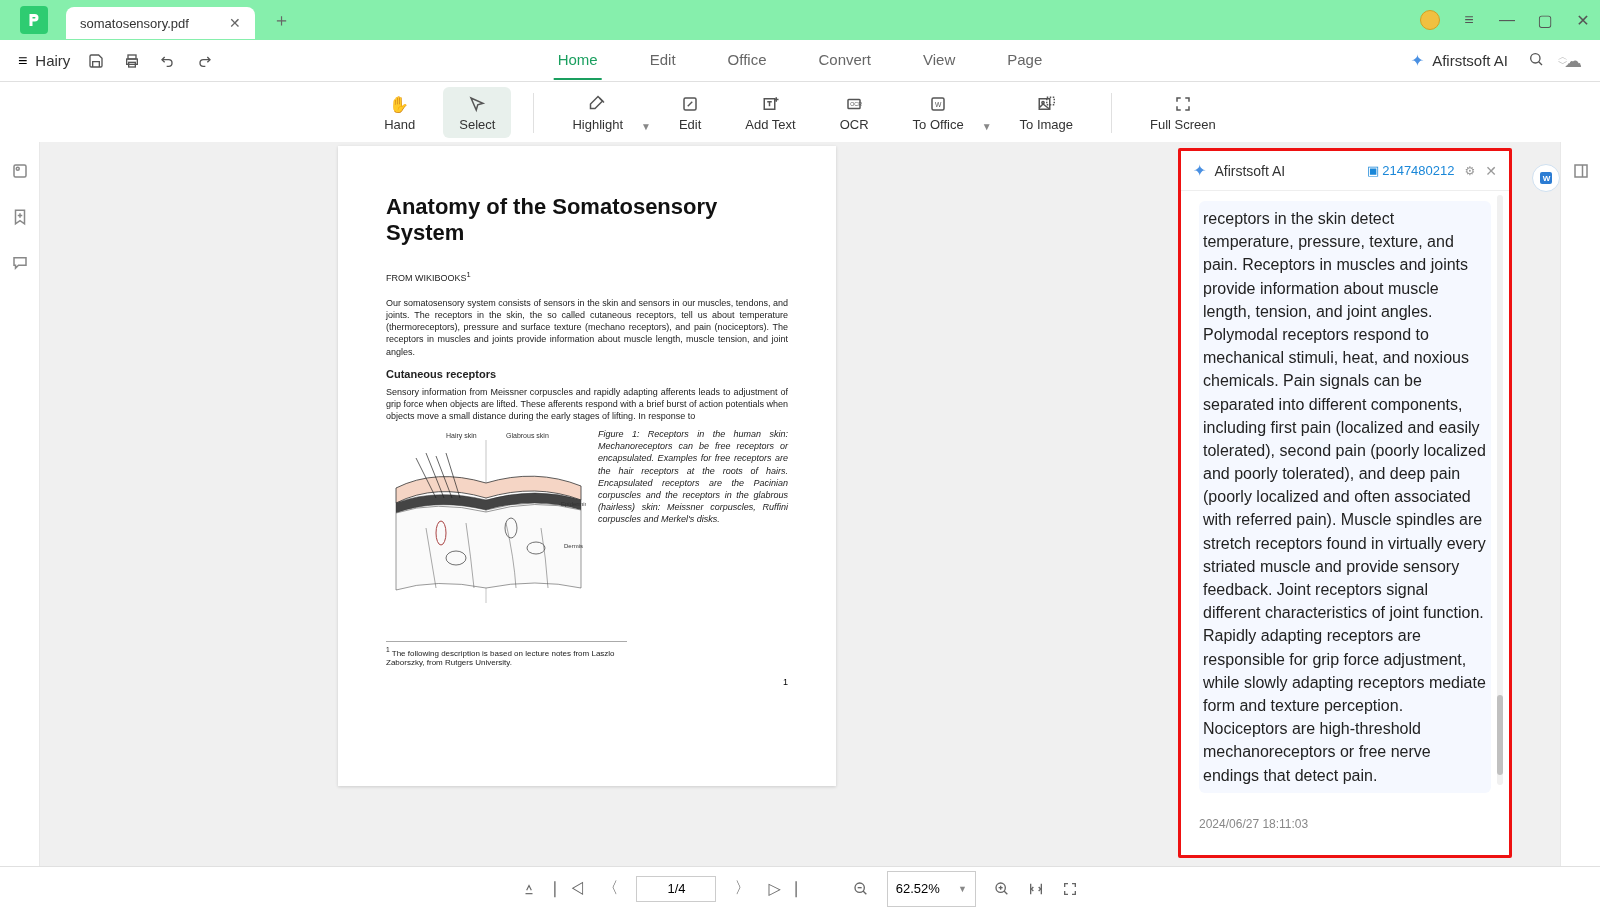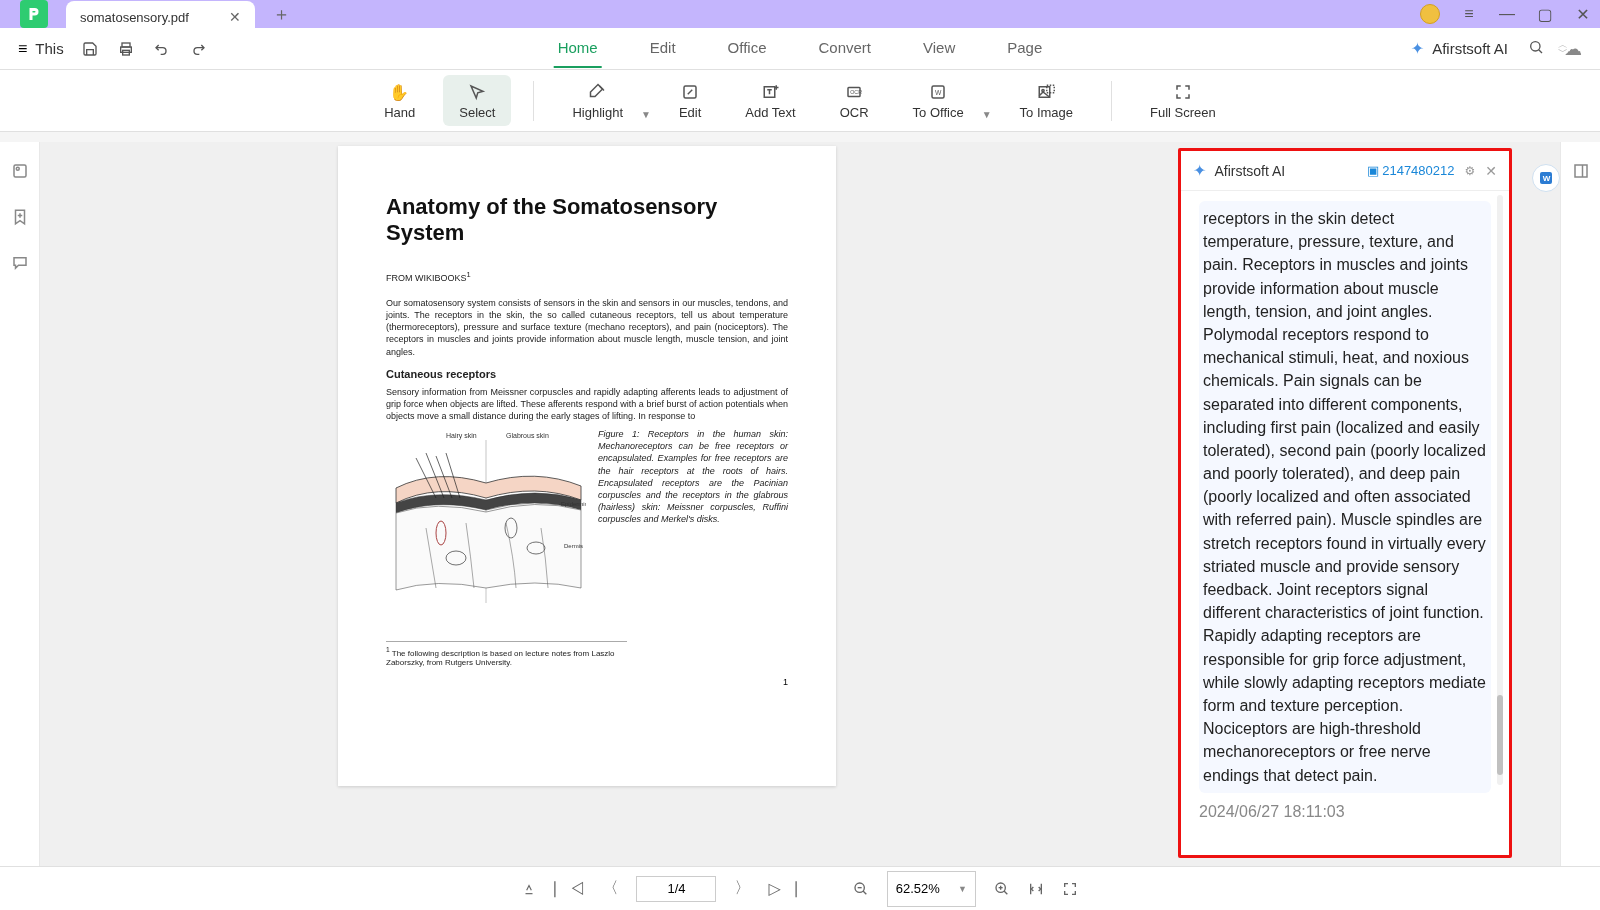--- a/index.html
+++ b/index.html
@@ -1,19 +1,19 @@
 <!DOCTYPE html>
 <html><head>
 <meta charset="utf-8">
 <style>
 * { margin: 0; padding: 0; box-sizing: border-box; font-family: -apple-system, BlinkMacSystemFont, "Segoe UI", Arial, sans-serif; }
 body { width: 1600px; height: 910px; background: #f5f5f5; overflow: hidden; position: relative; }
 
 
-.titlebar { height: 28px; background: #c4b5fd; display: flex; align-items: center; position: relative; }
+.titlebar { height: 40px; background: #86efac; display: flex; align-items: center; position: relative; }
 .app-logo { width: 28px; height: 28px; margin-left: 20px; background: #2ecc71; border-radius: 4px; display: flex; align-items: center; justify-content: center; }
 .app-logo svg { width: 18px; height: 18px; fill: #fff; }
 .tab { display: flex; align-items: center; background: #fff; height: 32px; margin-left: 18px; margin-top: 6px; border-radius: 8px 8px 0 0; padding: 0 14px; gap: 40px; }
 .tab-title { font-size: 13px; color: #333; }
 .tab-close { font-size: 14px; color: #666; cursor: pointer; }
 .tab-add { margin-left: 18px; font-size: 18px; color: #666; cursor: pointer; }
 .win-controls { position: absolute; right: 8px; display: flex; align-items: center; gap: 20px; }
 .user-avatar { width: 20px; height: 20px; border-radius: 50%; background: #f0c040; border: 1px solid #d4a020; }
 .win-btn { width: 18px; height: 18px; display: flex; align-items: center; justify-content: center; cursor: pointer; color: #555; }
 
@@ -68,21 +68,21 @@
 
 .ai-panel { position: absolute; right: 48px; top: 6px; bottom: 8px; width: 334px; background: #fff; border: 3px solid #e11; border-radius: 2px; display: flex; flex-direction: column; }
 .ai-head { display:flex; align-items:center; padding: 10px 12px; gap: 8px; border-bottom: 1px solid #eee; }
 .ai-head-title { font-size: 14px; color: #333; }
 .ai-head-right { margin-left: auto; display:flex; align-items:center; gap:10px; font-size:12px; }
 .ai-id { color: #1a87d8; font-size: 13px; display:flex; align-items:center; gap:3px; }
 .ai-gear { color:#999; cursor:pointer; }
 .ai-close { color:#999; cursor:pointer; font-size:14px; }
 .ai-body { flex:1; overflow: hidden; padding: 10px 18px 8px 18px; }
 .ai-msg { font-size: 16px; line-height: 1.45; color: #222; background: #f5f8ff; padding: 6px 4px; border-radius: 6px; }
-.ai-ts { font-size: 16px; color: #888; margin-top: 10px; }
+.ai-ts { font-size: 12px; color: #888; margin-top: 24px; }
 .ai-input { margin: 10px 16px 18px 16px; background: #f3f3f3; border-radius: 6px; display:flex; align-items:center; padding: 10px 12px; }
 .ai-input input { flex:1; border:none; background:transparent; font-size:14px; color:#555; outline:none; }
 .ai-send { color:#2ecc71; cursor:pointer; font-size:18px; }
 .ai-scroll { position:absolute; right:6px; top:44px; bottom:70px; width:6px; background:#f0f0f0; border-radius:3px; }
 .ai-thumb { position:absolute; right:0; width:6px; height:80px; bottom:10px; background:#c0c0c0; border-radius:3px; }
 
 
 .statusbar { position: absolute; bottom: 0; left: 0; right: 0; height: 44px; background: #fff; border-top: 1px solid #e0e0e0; display:flex; align-items:center; justify-content:center; gap: 18px; padding: 0 20px; }
 .sicon { color:#666; cursor:pointer; display:flex; align-items:center; }
 .page-input { width: 80px; height: 26px; border:1px solid #ccc; text-align:center; font-size:13px; }
@@ -109,21 +109,21 @@
     <span class="win-btn">≡</span>
     <span class="win-btn">—</span>
     <span class="win-btn">▢</span>
     <span class="win-btn">✕</span>
   </div>
 </div>
 
 <div class="menubar">
   <div class="file-group">
     <span>≡</span>
-    <span class="file-label">This</span>
+    <span class="file-label">Hairy</span>
   </div>
   <div class="quick-icons">
     <span class="qi">
         <svg width="16" height="16" viewBox="0 0 24 24" fill="none" stroke="currentColor" stroke-width="2">
           <path d="M19 21H5a2 2 0 0 1-2-2V5a2 2 0 0 1 2-2h11l5 5v11a2 2 0 0 1-2 2z"></path>
           <polyline points="17 21 17 13 7 13 7 21"></polyline>
         </svg>
       </span>
     <span class="qi">
         <svg width="16" height="16" viewBox="0 0 24 24" fill="none" stroke="currentColor" stroke-width="2">

